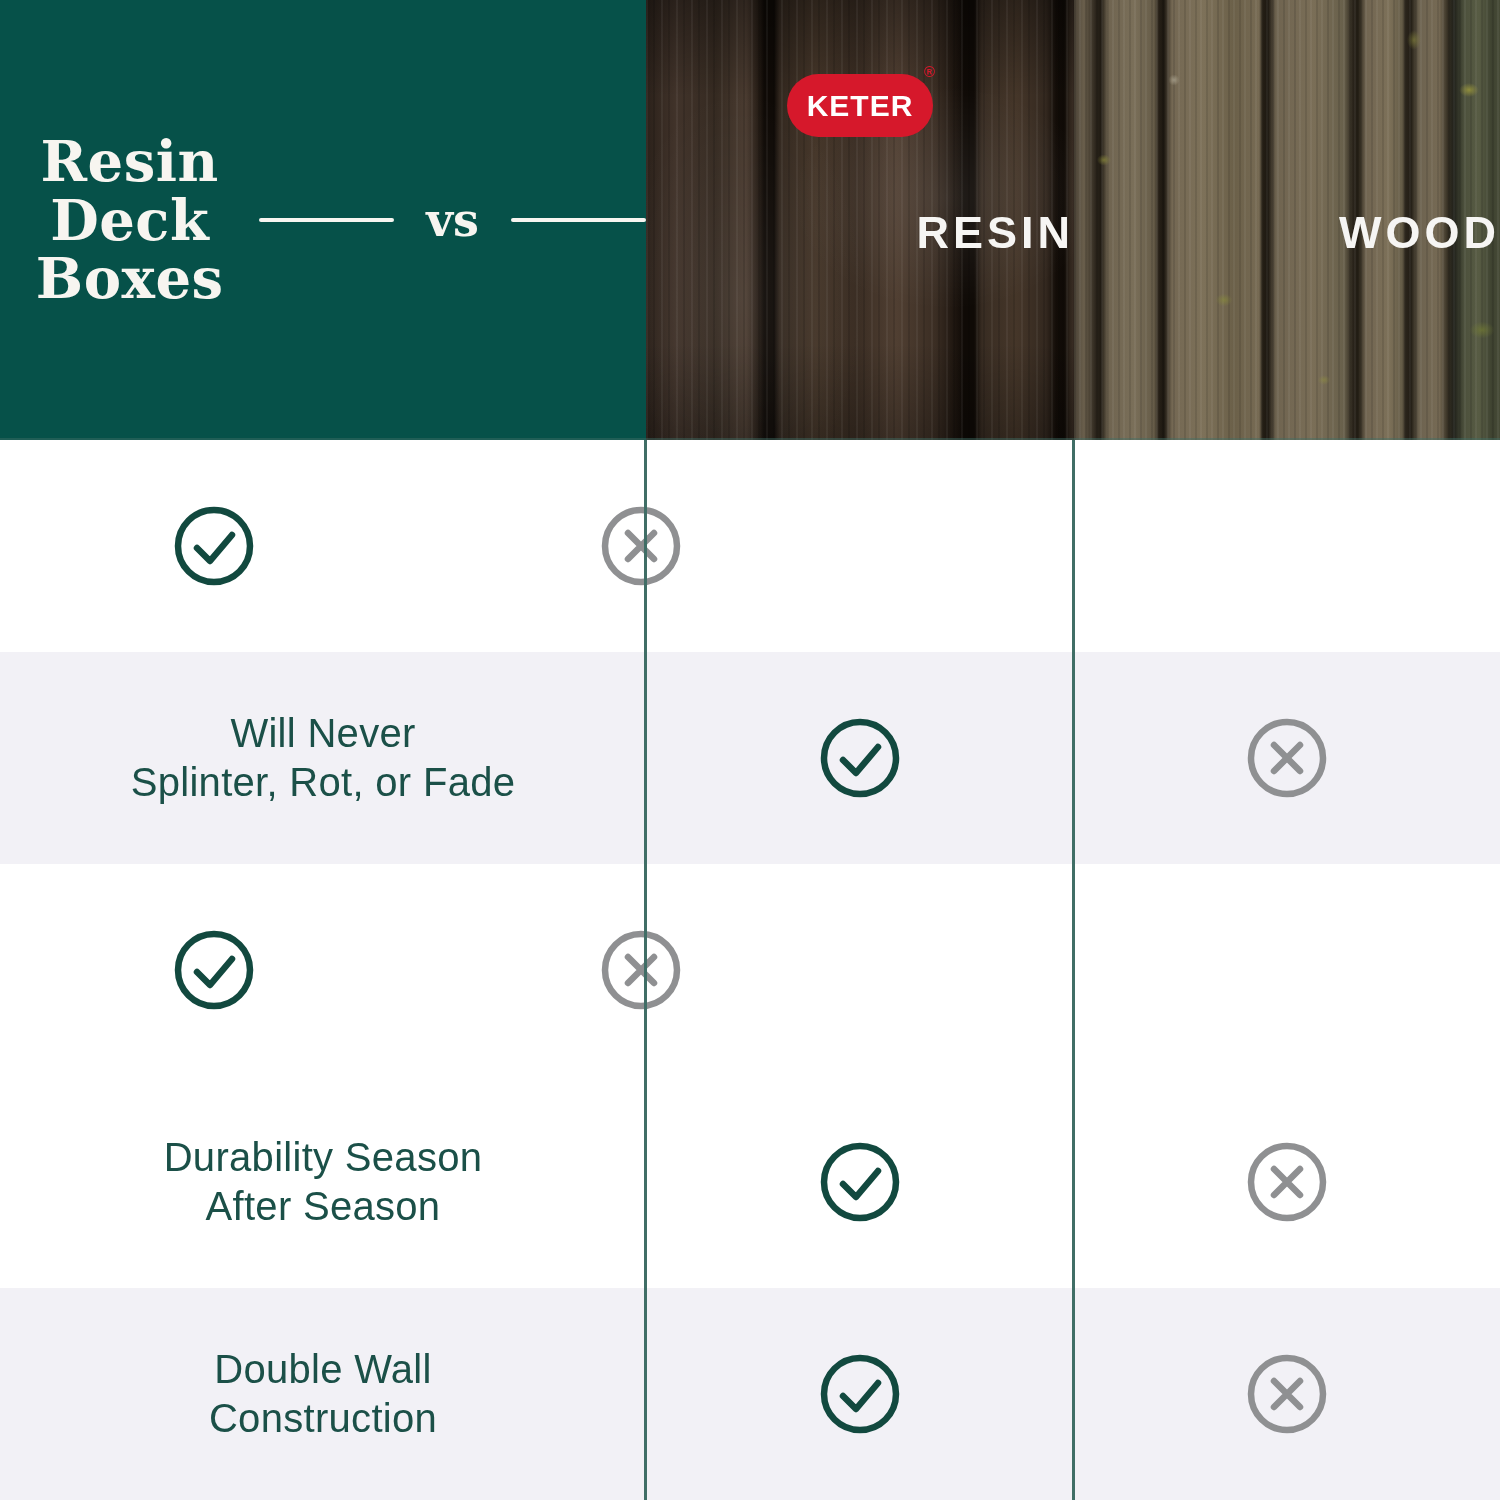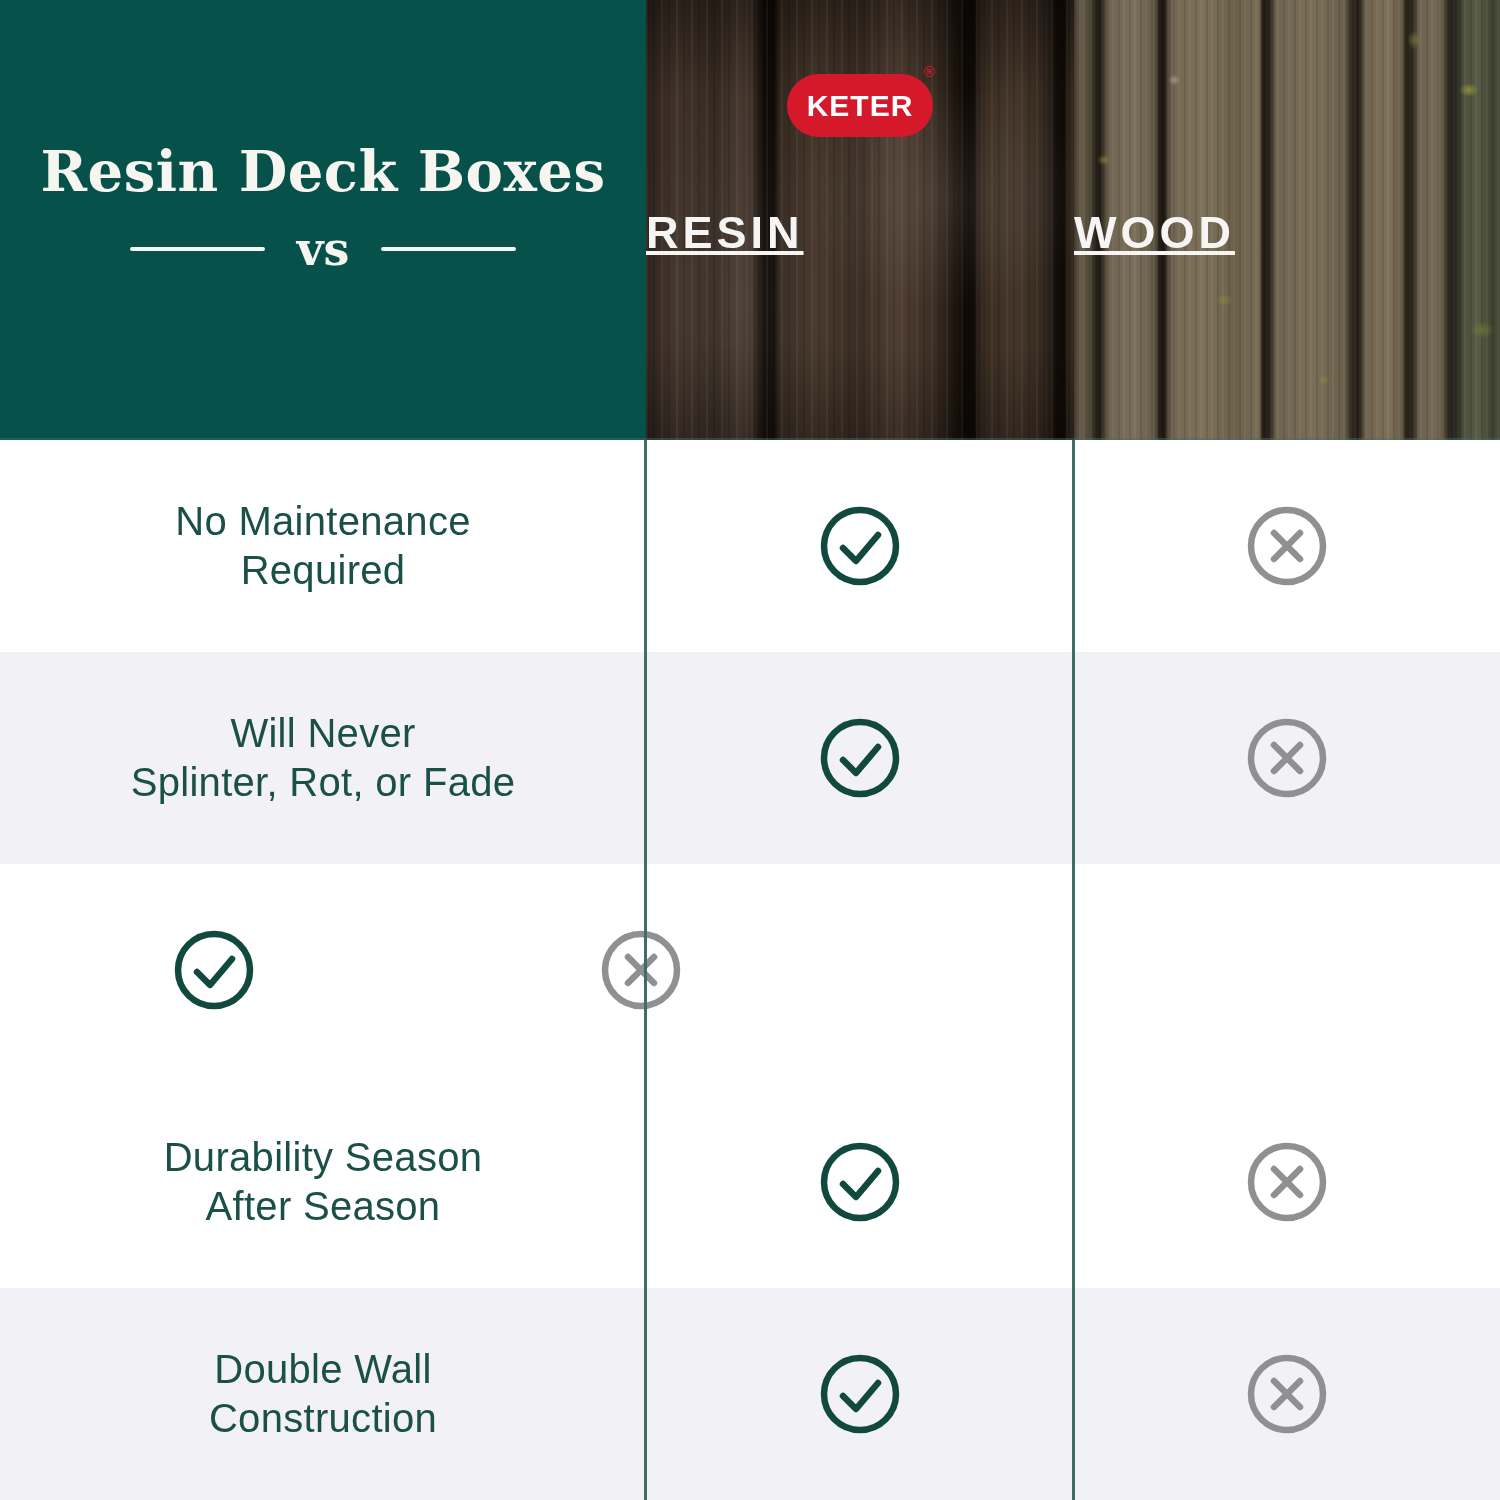--- a/index.html
+++ b/index.html
@@ -4,21 +4,21 @@
 <style>
   html,body{margin:0;padding:0;background:#ffffff;}
   .canvas{
     position:relative;width:1500px;height:1500px;overflow:hidden;
     font-family:"Liberation Sans",sans-serif;background:#ffffff;
   }
   
   .panel-title{
     position:absolute;left:0;top:0;width:646px;height:440px;
     background:var(--header_teal,#065149);
-    display:flex;flex-direction:column;align-items:center;justify-content:center;
+    display:flex;flex-direction:row;align-items:center;justify-content:center;
     color:var(--title_text,#f7f5f0);
   }
   .title-line{
     font-family:"DejaVu Serif",serif;font-weight:700;
     font-size:56px;line-height:1.05;letter-spacing:0.5px;text-align:center;
   }
   .vs-row{display:flex;align-items:center;justify-content:space-between;gap:32px;margin:26px 0;}
   .vs-dash{width:135px;height:4px;border-radius:2px;background:var(--title_text,#f7f5f0);}
   .vs-text{font-family:"DejaVu Serif",serif;font-weight:700;font-size:46px;line-height:1;}
 
@@ -47,22 +47,22 @@
       radial-gradient(9px 7px at 250px 380px, rgba(150,150,60,0.45), transparent 70%),
       repeating-linear-gradient(90deg, rgba(0,0,0,0.10) 0 2px, transparent 2px 5px, rgba(255,255,255,0.05) 5px 7px, transparent 7px 11px),
       linear-gradient(90deg,
         #4a4236 0px,#6a5f4c 10px,#2a241b 22px,#201b13 27px,#6f6450 34px,#7a6f59 60px,#665c48 80px,#251f16 85px,#1d1811 90px,#746853 98px,
         #7d7159 130px,#6b6049 160px,#776b54 185px,#241e15 189px,#1d1811 194px,#6f6450 202px,#7a6e57 240px,#68604b 270px,#29231a 279px,#211c13 284px,
         #716551 292px,#7d7159 315px,#655c47 328px,#2a241b 332px,#221d14 337px,#6d6350 345px,#766a54 365px,#342e22 374px,#20211a 380px,
         #4c503c 390px,#585c44 405px,#3e4230 418px,#474b37 426px);
     background-color:#6b6049;
   }
   .col-label{
-    position:absolute;left:0;right:0;top:210px;text-align:left;
-    color:#f6f5f3;font-size:45px;font-weight:700;letter-spacing:4px;line-height:1;text-decoration:underline;
+    position:absolute;left:0;right:0;top:210px;text-align:right;
+    color:#f6f5f3;font-size:45px;font-weight:700;letter-spacing:4px;line-height:1;
   }
   .keter-logo{
     position:absolute;left:50%;top:74px;transform:translateX(-50%);
     width:146px;height:63px;border-radius:32px;
     background:var(--keter_red,#d6182b);
     display:flex;align-items:center;justify-content:center;
   }
   .keter-logo .brand-text{
     color:#ffffff;font-size:30px;font-weight:700;letter-spacing:1px;line-height:1;
   }
@@ -110,22 +110,20 @@
     <div class="col-label">RESIN</div>
   </div>
 
   <div class="panel-wood">
     <div class="col-label">WOOD</div>
   </div>
 
   <div class="table">
 
     <div class="row">
-      <div class="feature">No Maintenance
-Required</div>
       <div class="cell-resin">
         <svg class="mark-svg" width="80" height="80" viewBox="0 0 80 80">
             <circle cx="40" cy="40" r="36" fill="none" stroke="#12493f" stroke-width="6.5"></circle>
             <path d="M23 42 L36 55 L58 29" fill="none" stroke="#12493f" stroke-width="6.5" stroke-linecap="round" stroke-linejoin="round"></path>
           </svg>
       </div>
       <div class="cell-wood">
         <svg class="mark-svg" width="80" height="80" viewBox="0 0 80 80">
             <circle cx="40" cy="40" r="36" fill="none" stroke="#8f9092" stroke-width="6.5"></circle>
             <path d="M27 27 L53 53 M53 27 L27 53" fill="none" stroke="#8f9092" stroke-width="6.5" stroke-linecap="round"></path>

